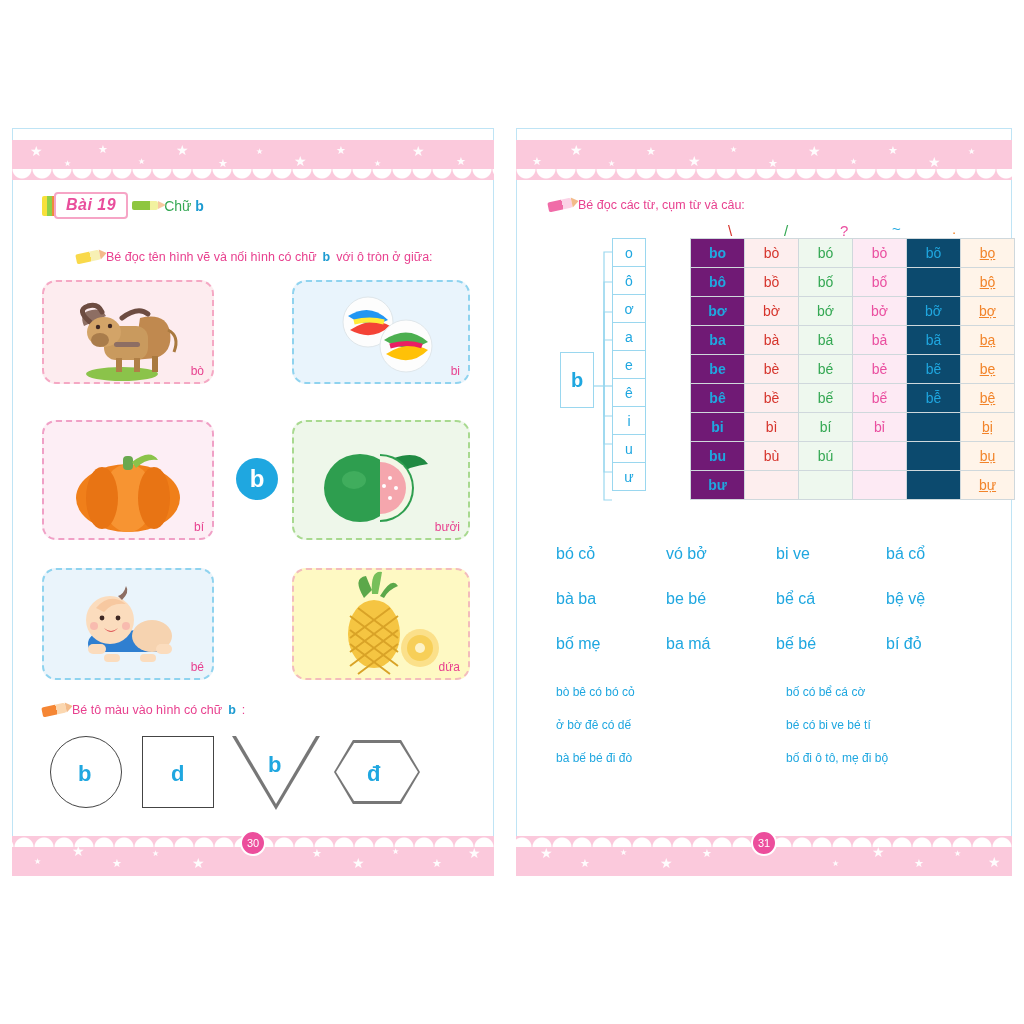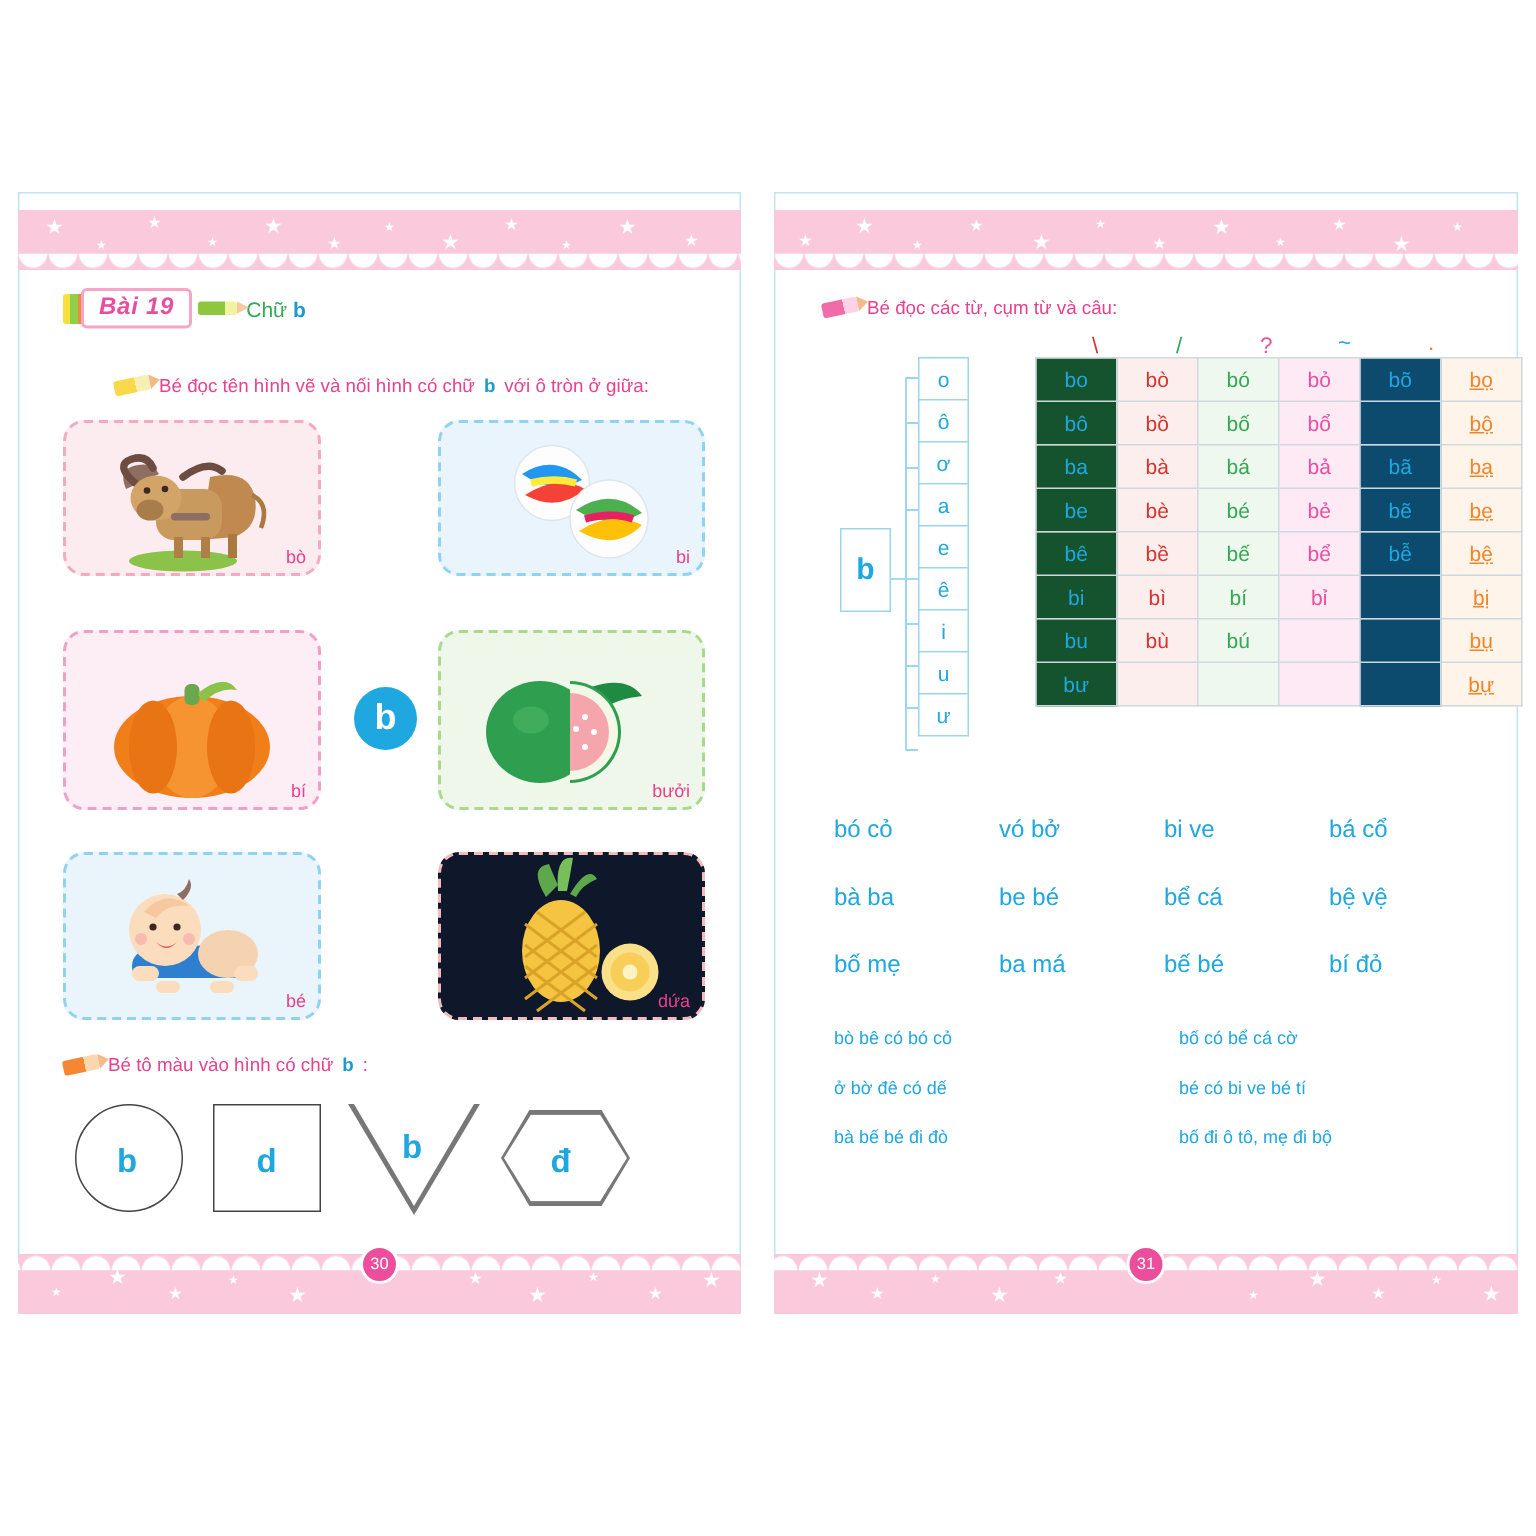--- a/index.html
+++ b/index.html
@@ -112,21 +112,21 @@
     overflow:hidden;
   }
   .card .cap {
     position:absolute; right:8px; bottom:4px; color:#e8418f; font-size:12px;
   }
   .card.c1 { left:42px;  top:280px; width:172px; height:104px; background:#fdecef; border-color:#f5a8c4; }
   .card.c2 { left:292px; top:280px; width:178px; height:104px; background:#e9f4fc; border-color:#8fd3ef; }
   .card.c3 { left:42px;  top:420px; width:172px; height:120px; background:#fdeef5; border-color:#f0a0c6; }
   .card.c4 { left:292px; top:420px; width:178px; height:120px; background:#eef7ea; border-color:#a8d98f; }
   .card.c5 { left:42px;  top:568px; width:172px; height:112px; background:#eaf4fb; border-color:#8fd3ef; }
-  .card.c6 { left:292px; top:568px; width:178px; height:112px; background:#0f172a; border-color:#f3bcbc; }
+  .card.c6 { left:292px; top:568px; width:178px; height:112px; background:#fef9c3; border-color:#f3bcbc; }
 
   .bluecircle {
     position:absolute; left:236px; top:458px; width:42px; height:42px; border-radius:50%;
     background:#1fa7e0; color:#fff; font-size:24px; font-weight:bold;
     display:flex; align-items:center; justify-content:center;
   }
 
   
   .shapes { position:absolute; left:44px; top:730px; width:440px; height:84px; }
   .shape-letter {
@@ -167,21 +167,21 @@
 
   
   table.syl {
     position:absolute; left:690px; top:238px;
     border-collapse:collapse;
   }
   table.syl td {
     width:54px; height:29px; text-align:center; vertical-align:middle;
     font-size:14px; border:1px solid #cfd8dc;
   }
-  td.b0 { background:#14532d; color:#1fa7e0; border-color:#9ad7ef; }
+  td.b0 { background:#701a75; color:#1fa7e0; border-color:#9ad7ef;font-weight:bold; }
   td.t1 { background:#fdeeee; color:#d6342c; border-color:#f0b3b3; }
   td.t2 { background:#eef8ee; color:#34a853; border-color:#b6ddb6; }
   td.t3 { background:#fdeaf4; color:#ea4fa0; border-color:#f2b2d6; }
   td.t4 { background:#0c4a6e; color:#1fa7e0; border-color:#b5cdee; }
   td.t5 { background:#fff4e9; color:#f2842a; border-color:#f5cba0;text-decoration:underline; }
 
   
   .vowel-col { position:absolute; left:612px; top:238px; }
   .vowel-col .vcell {
     width:34px; height:29px; border:1px solid #9ad7ef; background:#fff;
@@ -480,20 +480,28 @@
       </tr>
       <tr>
         <td class="b0">bô</td>
         <td class="t1">bồ</td>
         <td class="t2">bố</td>
         <td class="t3">bổ</td>
         <td class="t4"></td>
         <td class="t5">bộ</td>
       </tr>
       <tr>
+        <td class="b0">bơ</td>
+        <td class="t1">bờ</td>
+        <td class="t2">bớ</td>
+        <td class="t3">bở</td>
+        <td class="t4">bỡ</td>
+        <td class="t5">bợ</td>
+      </tr>
+      <tr>
         <td class="b0">ba</td>
         <td class="t1">bà</td>
         <td class="t2">bá</td>
         <td class="t3">bả</td>
         <td class="t4">bã</td>
         <td class="t5">bạ</td>
       </tr>
       <tr>
         <td class="b0">be</td>
         <td class="t1">bè</td>

